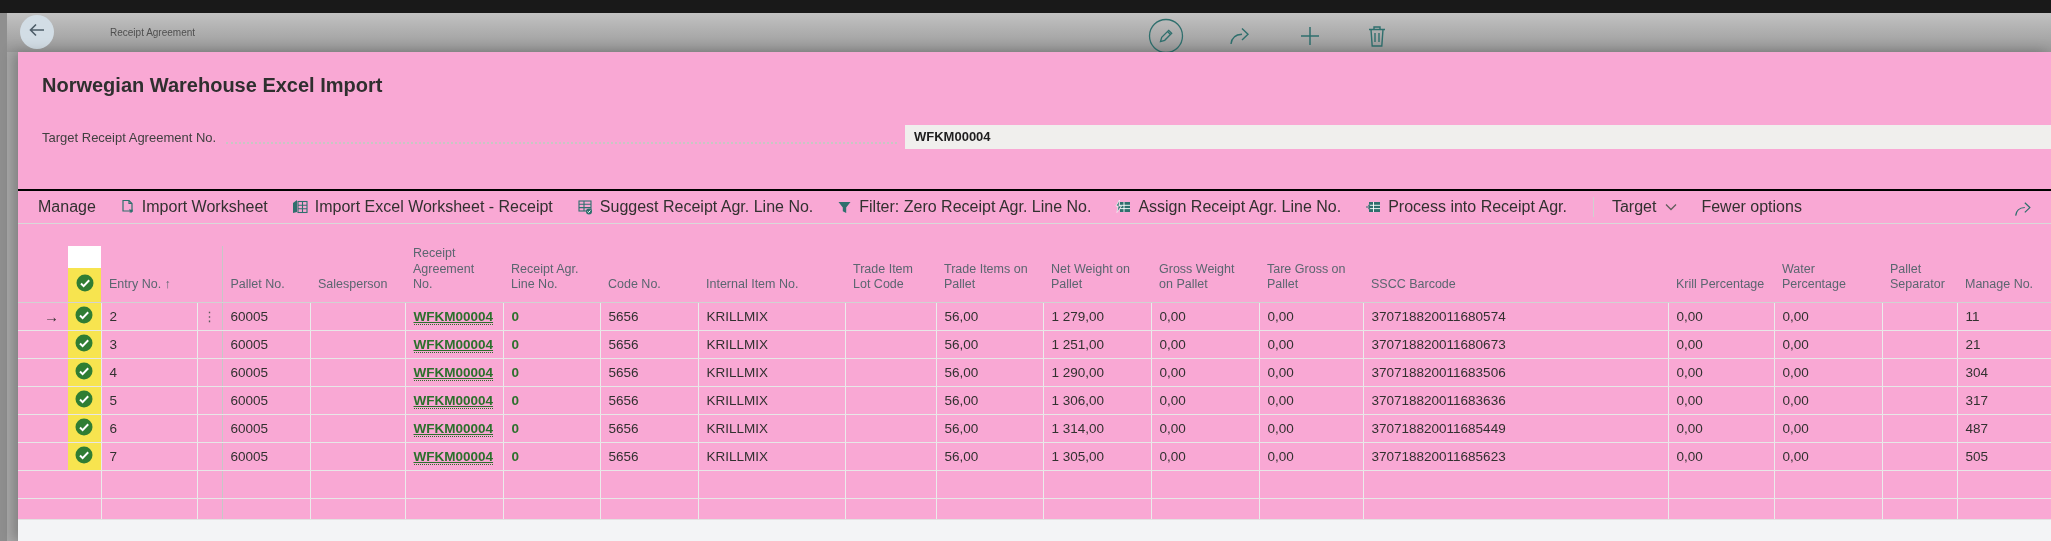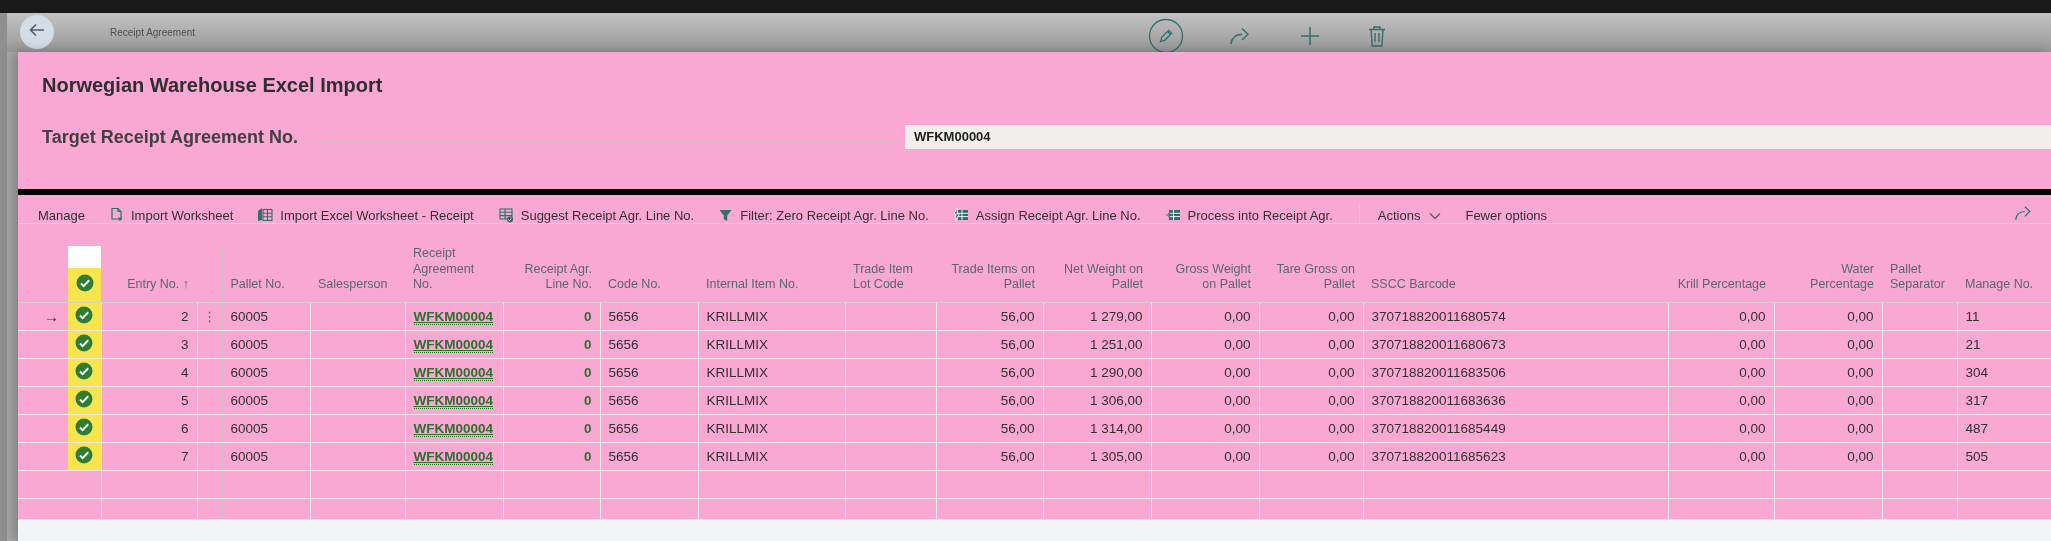--- a/index.html
+++ b/index.html
@@ -17,41 +17,41 @@
   .breadcrumb { position:absolute; left:70px; top:27px; font-size:10px; color:#4f4f4f;margin-left:40px; }
   .chrome-icons { position:absolute; left:1148px; top:18px; display:flex; align-items:center; gap:44px; }
   .chrome-icons svg { display:block; }
 
   .dialog { position:absolute; left:18px; top:52px; width:2033px; height:489px; background:#f9a8d4;
     z-index:2; box-shadow:-5px 0 12px rgba(0,0,0,.25); overflow:hidden; }
 
   .page-title { margin:22px 0 0 24px; font-size:20px; font-weight:700; color:#2f2f2f; }
 
   .field-row { display:flex; align-items:center; margin:28px 0 0 24px; padding-right:0; }
-  .field-label { font-size:18px; color:#404040; white-space:nowrap;font-weight:bold; }
+  .field-label { font-size:13px; color:#404040; white-space:nowrap; }
   .leader { flex:1; margin:6px 8px 0 10px; border-bottom:2px dotted #c9c7c4; height:8px; }
   .field-value { width:1146px; background:#f0efed; font-size:13px; font-weight:700; color:#1f1f1f;
     padding:4px 9px; line-height:16px; }
 
-  .toolbar { margin-top:40px; height:35px; border-top:6px solid #000000; border-bottom:1px solid #d9d9d9;
-    display:flex; align-items:flex-end; padding-left:20px; font-size:13px; color:#323130; position:relative; }
+  .toolbar { margin-top:40px; height:35px; border-top:2px solid #000000; border-bottom:1px solid #d9d9d9;
+    display:flex; align-items:center; padding-left:20px; font-size:16px; color:#323130; position:relative; }
   .tb-item { display:flex; align-items:center; gap:7px; margin-right:24px; cursor:pointer; white-space:nowrap; }
   .tb-item svg { display:block; flex:0 0 auto; }
   .tb-sep { width:1px; height:20px; background:#d0d0d0; margin:0 18px 0 2px; }
   .tb-share { position:absolute; right:16px; top:8px; cursor:pointer; }
   .chev { margin-left:2px; }
 
   .table-wrap { margin-top:22px; }
   table { border-collapse:collapse; table-layout:fixed; width:2035px; color:#323130; }
   th { vertical-align:bottom; font-weight:400; font-size:12.5px; color:#5b6670; line-height:1.25;
     padding:0 8px 9px 8px; height:56px; text-align:left; cursor:pointer; }
   td { height:28px; padding:0 8px; font-size:13.5px; border-right:1px solid #ebebeb;
     border-bottom:1px solid #e7e7e7; overflow:hidden; white-space:nowrap; }
   tr.header-row th { border-bottom:1px solid #d2d2d2; }
-  .num { text-align:right; }
+  .num { }
   .c0{width:50px} .c1{width:33px} .c2{width:96px} .c3{width:25px} .c4{width:88px}
   .c5{width:95px} .c6{width:98px} .c7{width:97px} .c8{width:98px} .c9{width:147px}
   .c10{width:91px} .c11{width:107px} .c12{width:108px} .c13{width:108px} .c14{width:104px}
   .c15{width:305px} .c16{width:106px} .c17{width:108px} .c18{width:75px} .c19{width:96px}
   td.c0, td.c1, td.c3 { padding:0; }
   td.c0 { border-right:none; }
   th.c3, td.c3 { border-right:1px solid #c7c7c7; }
   th.check-col { background:linear-gradient(#ffffff 0 22px, #f7e44f 22px 100%);
     text-align:center; padding:0 0 5px 0; }
   td.check-cell { background:#f7e44f; text-align:center; }
@@ -184,21 +184,21 @@
             <path d="M4 6.3h11M4 9.6h11M8.5 3v10" stroke="#fff" stroke-width="0.9"></path>
             <path d="M1 8h4M3.5 6l2 2-2 2" stroke="#2f6f6d" stroke-width="1.2" fill="none"></path>
           </svg>
       </span>
       <span>Process into Receipt Agr.</span>
     </span>
 
     <span class="tb-sep"></span>
 
     <span class="tb-item">
-      <span>Actions</span>
+      <span>Target</span>
       <span class="chev">
         <svg width="12" height="8" viewBox="0 0 12 8">
             <path d="M1 1.5l5 5 5-5" fill="none" stroke="#605e5c" stroke-width="1.3"></path>
           </svg>
       </span>
     </span>
 
     <span class="tb-item">
       <span>Fewer options</span>
     </span>

